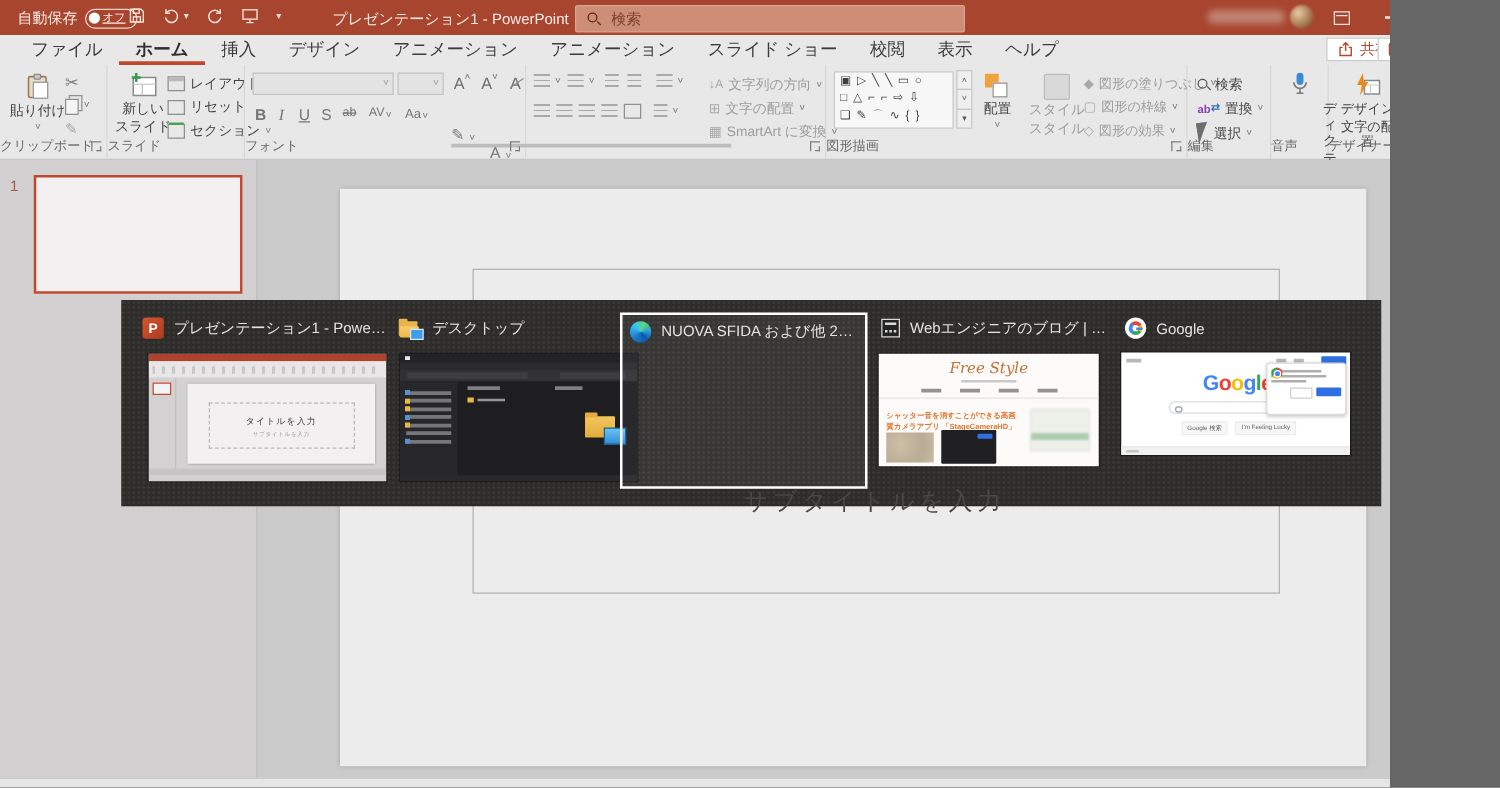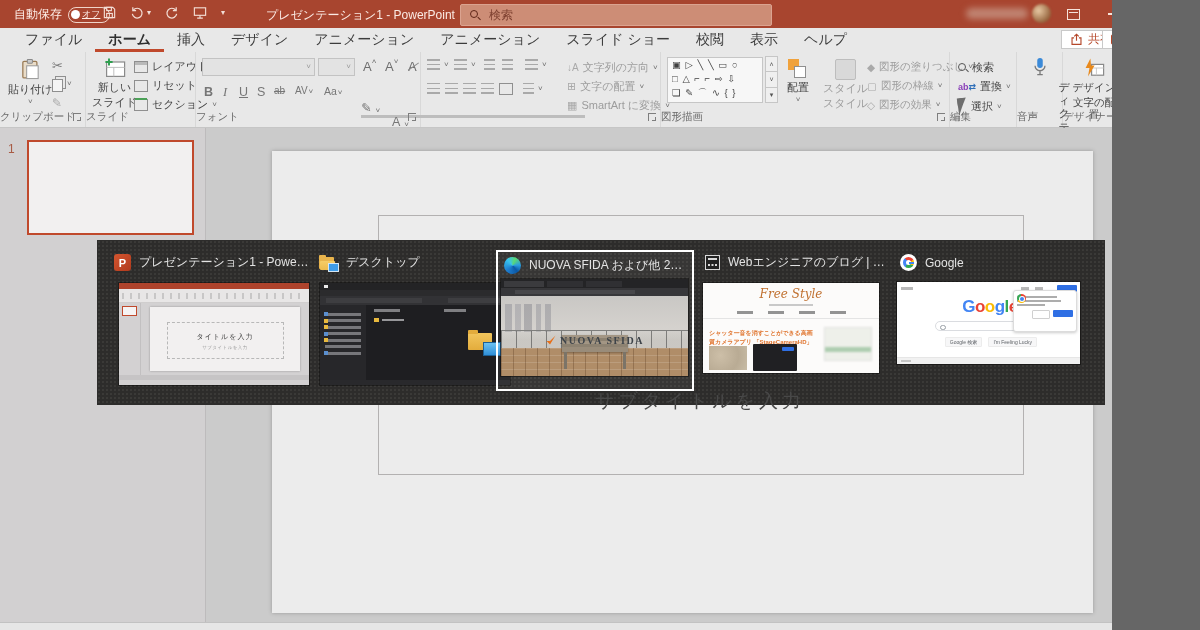--- a/index.html
+++ b/index.html
@@ -636,37 +636,20 @@
         </div>
       </div>
       <div class="t2-status"></div>
     </div>
 
     <div class="cell-sel">
       <div class="wtrow">
         <span class="ic-edge"></span>
         <span class="wtitle">NUOVA SFIDA および他 2 ページ -...</span>
       </div>
-      <div class="wthumb t3">
-        <div class="t3-tabs"></div>
-        <div class="t3-addr"></div>
-        <div class="t3-photo">
-          <span class="t3-city"></span>
-          <span class="t3-rail"></span>
-          <span class="t3-deck"></span>
-          <span class="t3-benchback"></span>
-          <span class="t3-benchlegs"></span>
-          <span class="t3-logo">
-            <svg width="12" height="12" viewBox="0 0 12 12">
-                <path d="M1.5 7 5 10.5 10.5 1.5 5 7z" fill="#e8701a"></path>
-              </svg>
-            <span class="txt">NUOVA SFIDA</span>
-          </span>
-        </div>
-      </div>
     </div>
 
     <div class="wtrow" style="left:608px;top:13px;max-width:180px;">
       <span class="ic-site">
           <span class="bar"></span>
           <span class="dot"></span>
         </span>
       <span class="wtitle">Webエンジニアのブログ | Free Style</span>
     </div>
     <div class="wthumb t4">

